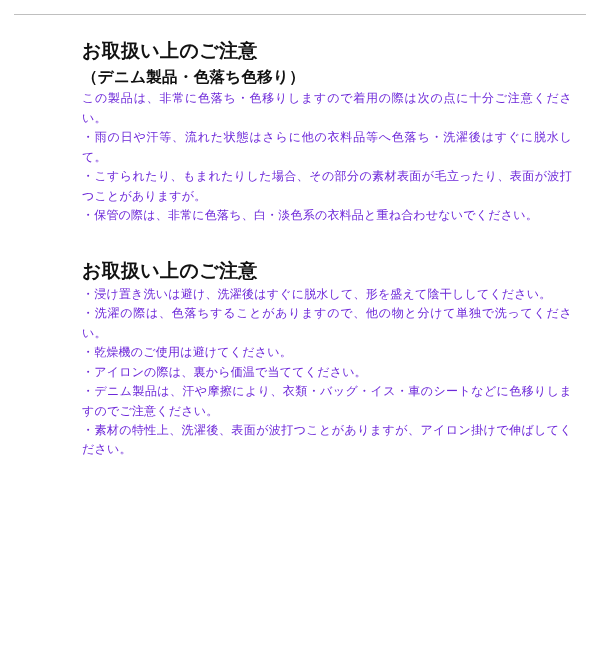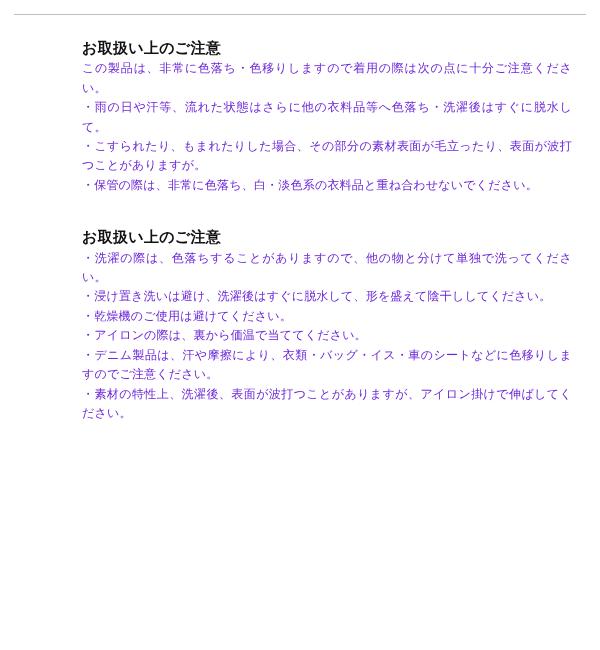--- a/index.html
+++ b/index.html
@@ -35,21 +35,21 @@
     right: 28px;
   }
   .section {
     margin-bottom: 20px;
   }
   .section:last-child {
     margin-bottom: 0;
   }
   .heading {
     font-weight: bold;
-    font-size: 15px;
+    font-size: 19px;
     line-height: 1.55;
     letter-spacing: 0.3px;
     color: #111111;
   }
   .subheading {
     font-weight: bold;
     font-size: 15.5px;
     line-height: 1.55;
     letter-spacing: 0.3px;
     color: #111111;
@@ -69,32 +69,33 @@
 </head>
 <body>
 
 <div class="page">
   <div class="top-rule"></div>
 
   <div class="content">
 
     <div class="section">
       <div class="heading">お取扱い上のご注意</div>
+      <div class="subheading">（デニム製品・色落ち色移り）</div>
       <div class="para">この製品は、非常に色落ち・色移りしますので着用の際は次の点に十分ご注意ください。</div>
       <div class="para">・雨の日や汗等、流れた状態はさらに他の衣料品等へ色落ち・洗濯後はすぐに脱水して。</div>
       <div class="para">・こすられたり、もまれたりした場合、その部分の素材表面が毛立ったり、表面が波打つことがありますが。</div>
       <div class="para">・保管の際は、非常に色落ち、白・淡色系の衣料品と重ね合わせないでください。</div>
     </div>
 
     <div class="gap"></div>
 
     <div class="section">
       <div class="heading">お取扱い上のご注意</div>
+      <div class="para">・浸け置き洗いは避け、洗濯後はすぐに脱水して、形を盛えて陰干ししてください。</div>
       <div class="para">・洗濯の際は、色落ちすることがありますので、他の物と分けて単独で洗ってください。</div>
-      <div class="para">・浸け置き洗いは避け、洗濯後はすぐに脱水して、形を盛えて陰干ししてください。</div>
       <div class="para">・乾燥機のご使用は避けてください。</div>
       <div class="para">・アイロンの際は、裏から価温で当ててください。</div>
       <div class="para">・デニム製品は、汗や摩擦により、衣類・バッグ・イス・車のシートなどに色移りしますのでご注意ください。</div>
       <div class="para">・素材の特性上、洗濯後、表面が波打つことがありますが、アイロン掛けで伸ばしてください。</div>
     </div>
 
   </div>
 </div>
 
 </body></html>

